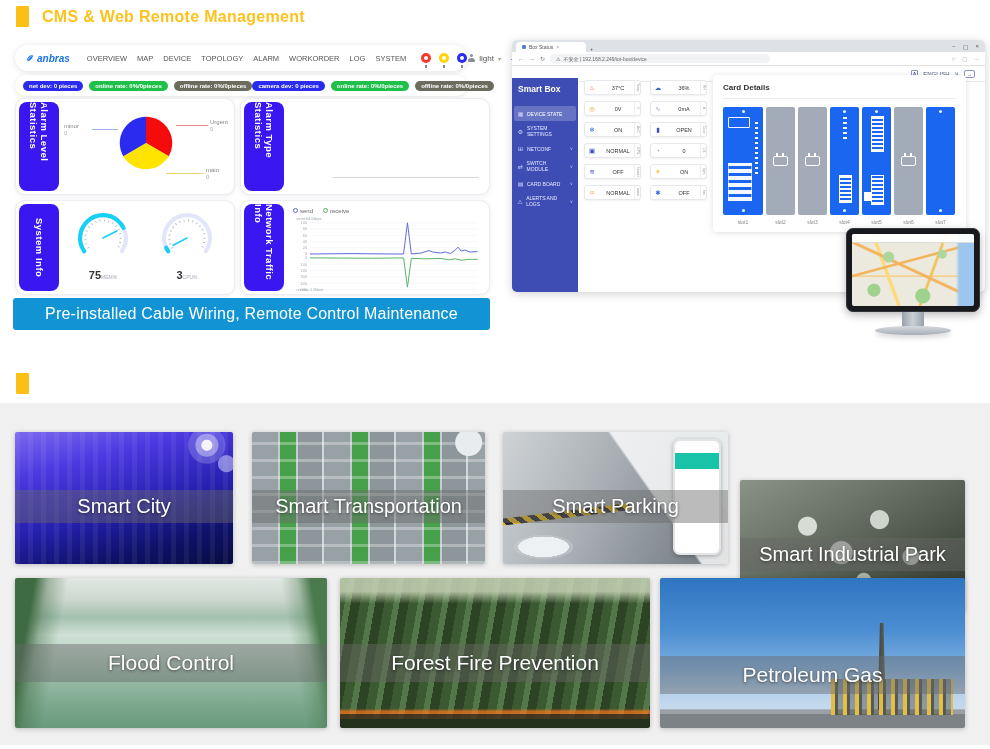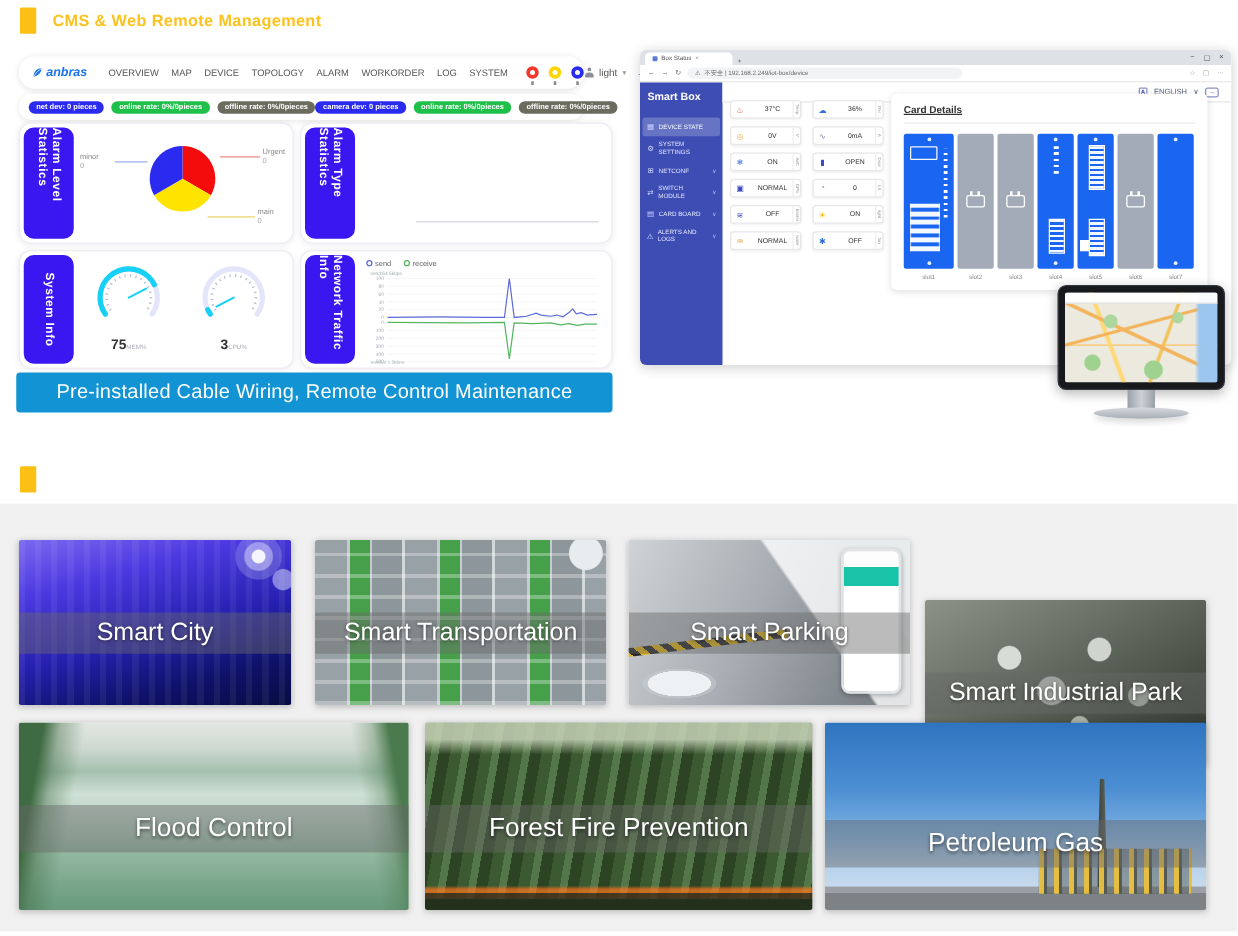--- a/index.html
+++ b/index.html
@@ -2,21 +2,21 @@
 <html><head>
 <meta charset="utf-8">
 <style>
   * { margin:0; padding:0; box-sizing:border-box; }
   html,body { width:990px; height:749px; }
   body { position:relative; background:#ffffff; font-family:"Liberation Sans","DejaVu Sans",sans-serif; overflow:hidden; }
 
   
   .sec-head { position:absolute; left:16px; display:flex; align-items:center; gap:13px; }
   .sec-bullet { width:13px; height:21px; background:#fbbf16; border-radius:1px; }
-  .sec-title { font-size:13px; font-weight:700; color:#fcc21d; letter-spacing:.3px; }
+  .sec-title { font-size:16px; font-weight:700; color:#fcc21d; letter-spacing:.3px; }
 
   .sec2-bg { position:absolute; left:0; top:403px; width:990px; height:342px; background:#f0f0f1; }
 
   
   .dash { position:absolute; left:13px; top:42px; width:477px; height:288px; }
   .dash-nav { position:absolute; left:2px; top:3px; width:452px; height:26px; background:#fff; border-radius:14px;
               box-shadow:0 1px 6px rgba(0,0,0,.12); display:flex; align-items:center; padding:0 10px; }
   .logo { display:flex; align-items:center; gap:2px; margin-right:12px; }
   .logo-text { font-size:10px; font-weight:700; font-style:italic; color:#1a73e8; }
   .nav-item { font-size:7.5px; color:#555; margin:0 5px; white-space:nowrap; cursor:pointer; }
@@ -77,21 +77,21 @@
   .tab { background:#fff; border-radius:4px 4px 0 0; height:10px; display:flex; align-items:center; gap:3px; padding:0 6px; min-width:70px; }
   .tab .fav { width:4px; height:4px; border-radius:1px; background:#5b7bd6; }
   .tab .x { color:#999; }
   .newtab { margin-left:4px; color:#555; }
   .wctl { margin-left:auto; display:flex; gap:7px; padding:0 6px 2px 0; color:#555; font-size:6px; }
   .urlrow { height:14px; background:#fff; border-bottom:1px solid #e3e3e3; display:flex; align-items:center; gap:5px; padding:0 6px; font-size:6px; color:#777; }
   .urlpill { flex:0 0 auto; width:220px; height:9px; background:#f1f3f4; border-radius:5px; display:flex; align-items:center; gap:3px;
              padding:0 6px; font-size:5px; color:#666; overflow:hidden; white-space:nowrap; }
   .url-right { margin-left:auto; display:flex; gap:6px; color:#999; font-size:5.5px; }
 
-  .sb-side { position:absolute; left:0; top:26px; width:66px; bottom:0; background:#3d4db4; }
+  .sb-side { position:absolute; left:0; top:38px; width:66px; bottom:0; background:#3d4db4; }
   .sb-title { padding:6px 6px; font-size:8.5px; font-weight:700; color:#fff; background:#3codiv; }
   .sb-menu { margin-top:6px; }
   .sb-item { display:flex; align-items:center; gap:3px; padding:4px 5px; font-size:5px; color:#e6e9ff; cursor:pointer; }
   .sb-item .gly { font-size:6px; width:7px; text-align:center; color:#cdd4ff; }
   .sb-item .chev { margin-left:auto; font-size:4.5px; color:#b9c1f0; }
   .sb-item.active { background:rgba(255,255,255,.22); border-radius:2px; margin:0 2px; padding:4px 3px; color:#fff; }
 
   .sb-top { position:absolute; left:66px; top:26px; right:0; height:16px; background:#fff; border-bottom:1px solid #e8e8e8;
             display:flex; align-items:center; justify-content:flex-end; gap:5px; padding:0 10px; font-size:6px; color:#55607a; }
   .langbox { border:1px solid #8a93c8; border-radius:1px; font-size:5px; padding:0 1px; color:#3d4db4; font-weight:700; }
@@ -103,21 +103,21 @@
   .scard .ic { font-size:6.5px; width:8px; text-align:center; }
   .scard .val { flex:1; text-align:center; font-size:5.5px; color:#333; }
   .scard .tag { position:absolute; right:0; top:0; bottom:0; width:6px; border-left:1px solid #eee; display:flex; align-items:center; justify-content:center; }
   .scard .tag span { writing-mode:vertical-rl; font-size:3.5px; color:#999; }
   .c0 .ic{color:#e4572e;} .c1 .ic{color:#2f6fd6;} .c2 .ic{color:#e8a33d;} .c3 .ic{color:#8a93a8;}
   .c4 .ic{color:#2f6fd6;} .c5 .ic{color:#3b4cc0;} .c6 .ic{color:#3b4cc0;} .c7 .ic{color:#8a93a8;}
   .c8 .ic{color:#3b4cc0;} .c9 .ic{color:#f5b301;} .c10 .ic{color:#e8a33d;} .c11 .ic{color:#2f6fd6;}
 
   .card-details { position:absolute; left:201px; top:35px; width:253px; height:157px; background:#fff; border-radius:4px;
                   box-shadow:0 1px 6px rgba(0,0,0,.13); padding:8px 10px; }
-  .cd-title { font-size:8px; font-weight:700; color:#333;text-decoration:underline; }
+  .cd-title { font-size:8px; font-weight:700; color:#333; }
   .cd-rule { height:1px; background:#ececec; margin:6px 0 8px; }
   .slots { display:flex; gap:3px; align-items:stretch; height:108px; }
   .slot { position:relative; border-radius:2px; }
   .slot.filled { background:#1a66f0; }
   .slot.empty { background:#a3abb8; }
   .slot.s1 { width:40px; } .slot:not(.s1) { width:29px; }
   .slot::marker{content:"";}
   .slot .screw-t,.slot .screw-b { position:absolute; left:50%; width:3px; height:3px; margin-left:-1.5px; border-radius:50%; background:rgba(255,255,255,.9); }
   .slot .screw-t{top:3px;} .slot .screw-b{bottom:3px;}
   .slot.empty .chipicon { position:absolute; left:50%; top:50%; width:15px; height:10px; margin:-5px 0 0 -7.5px;

